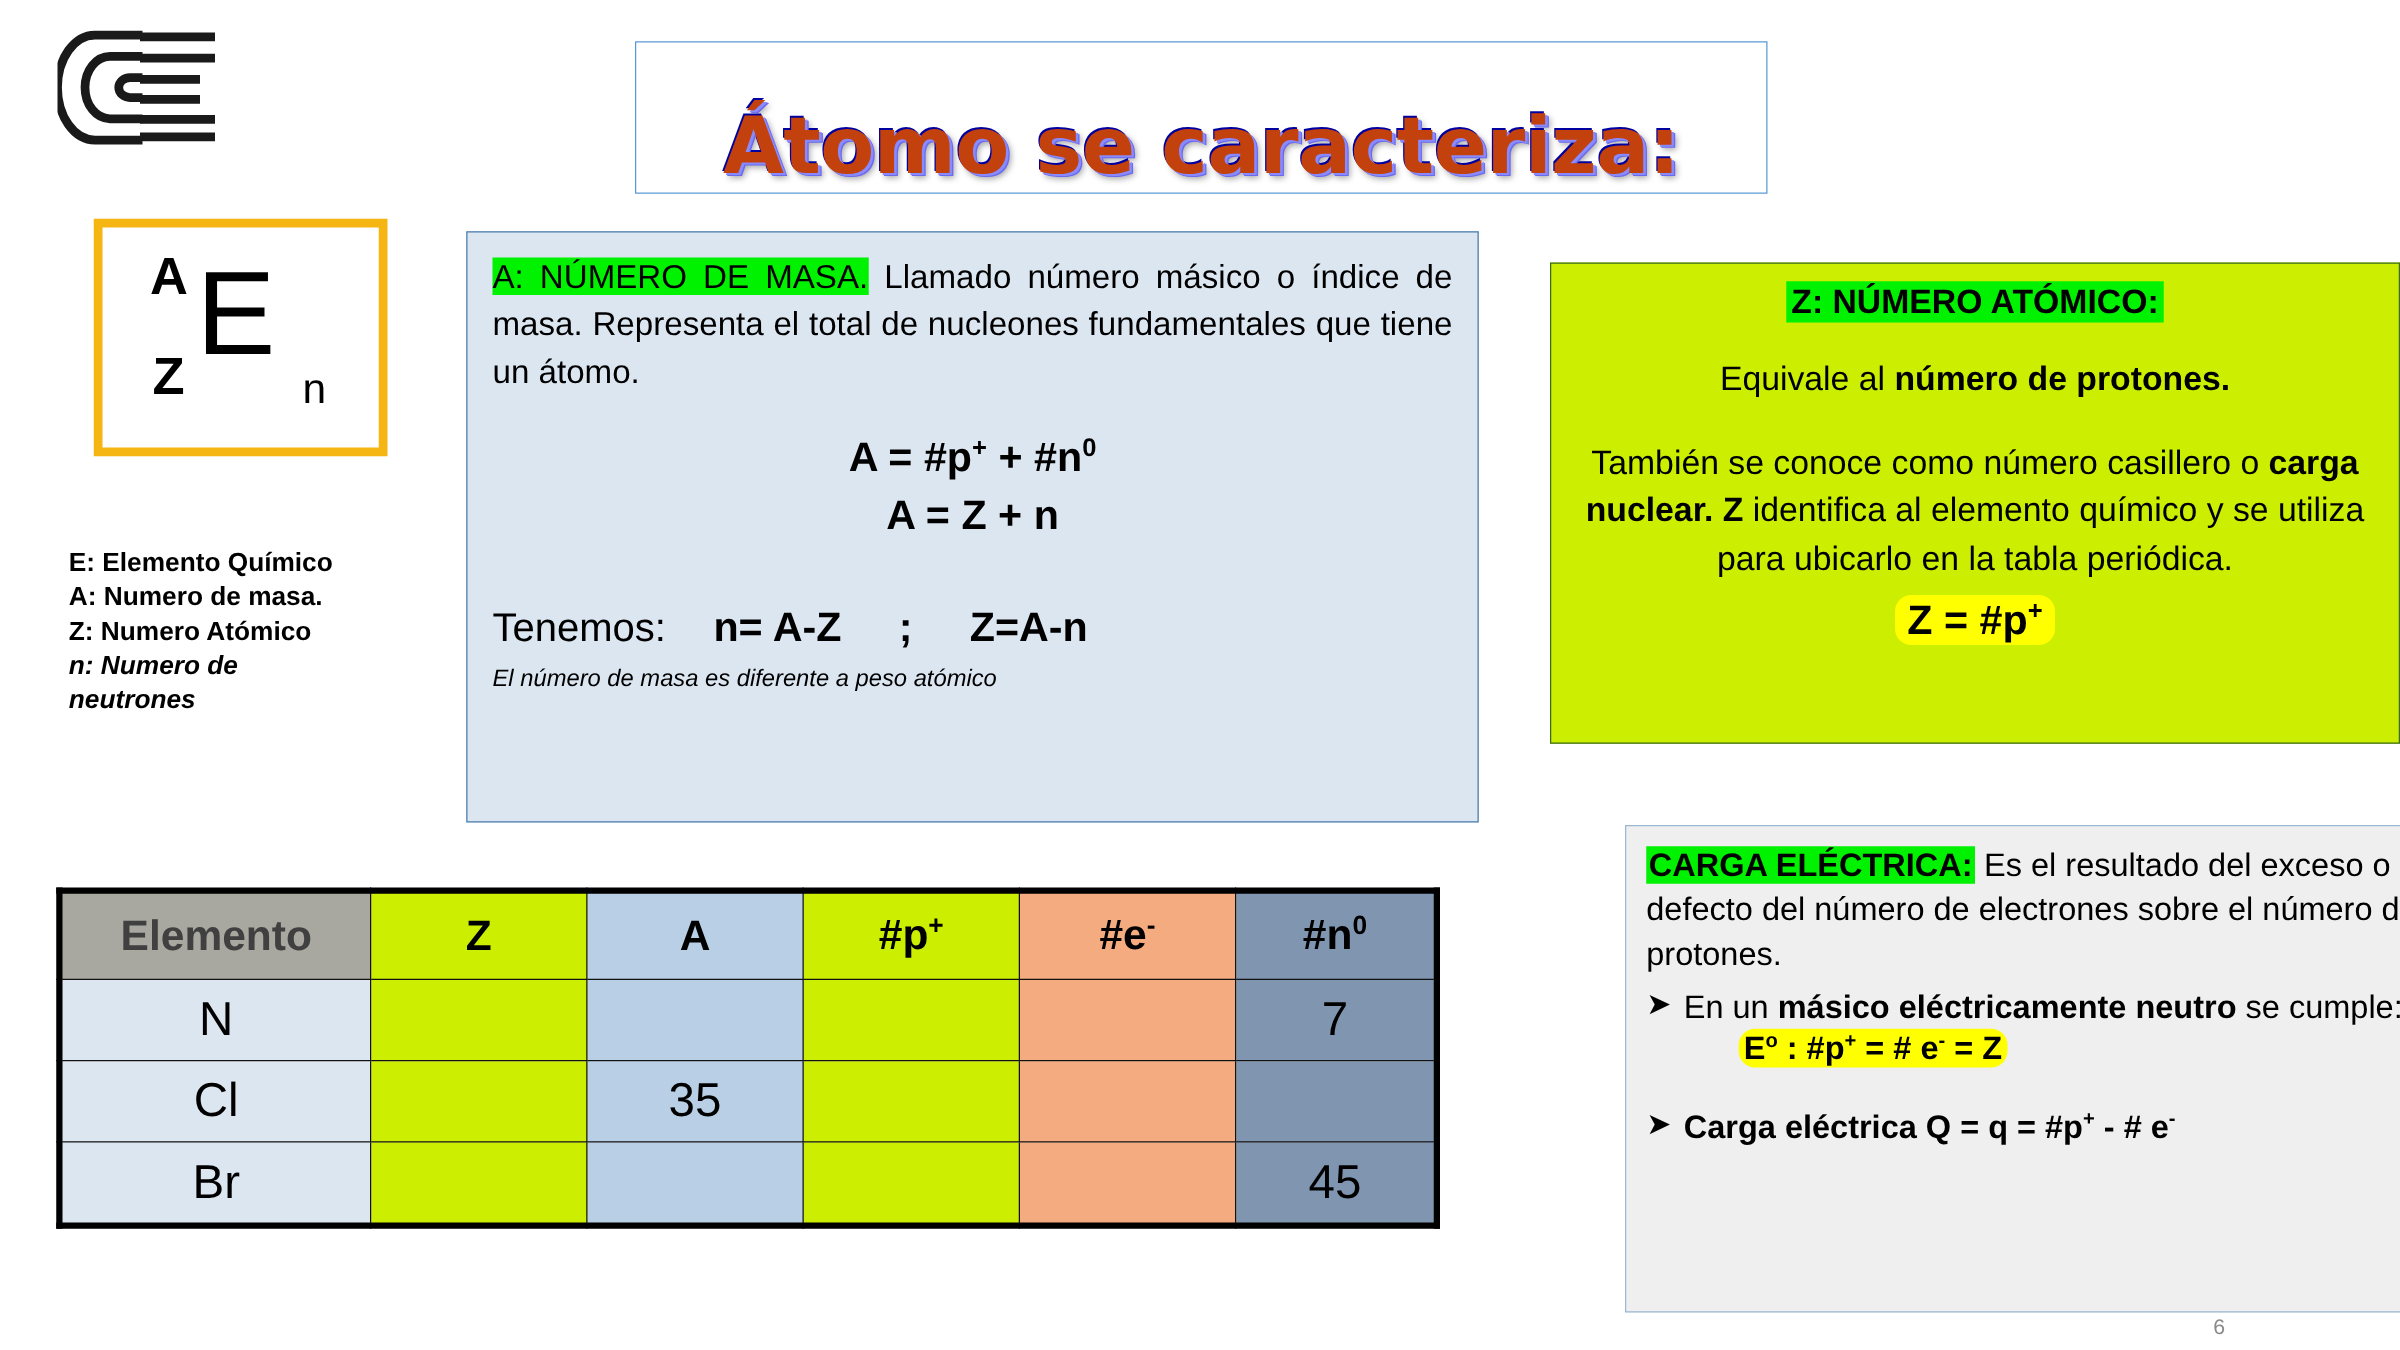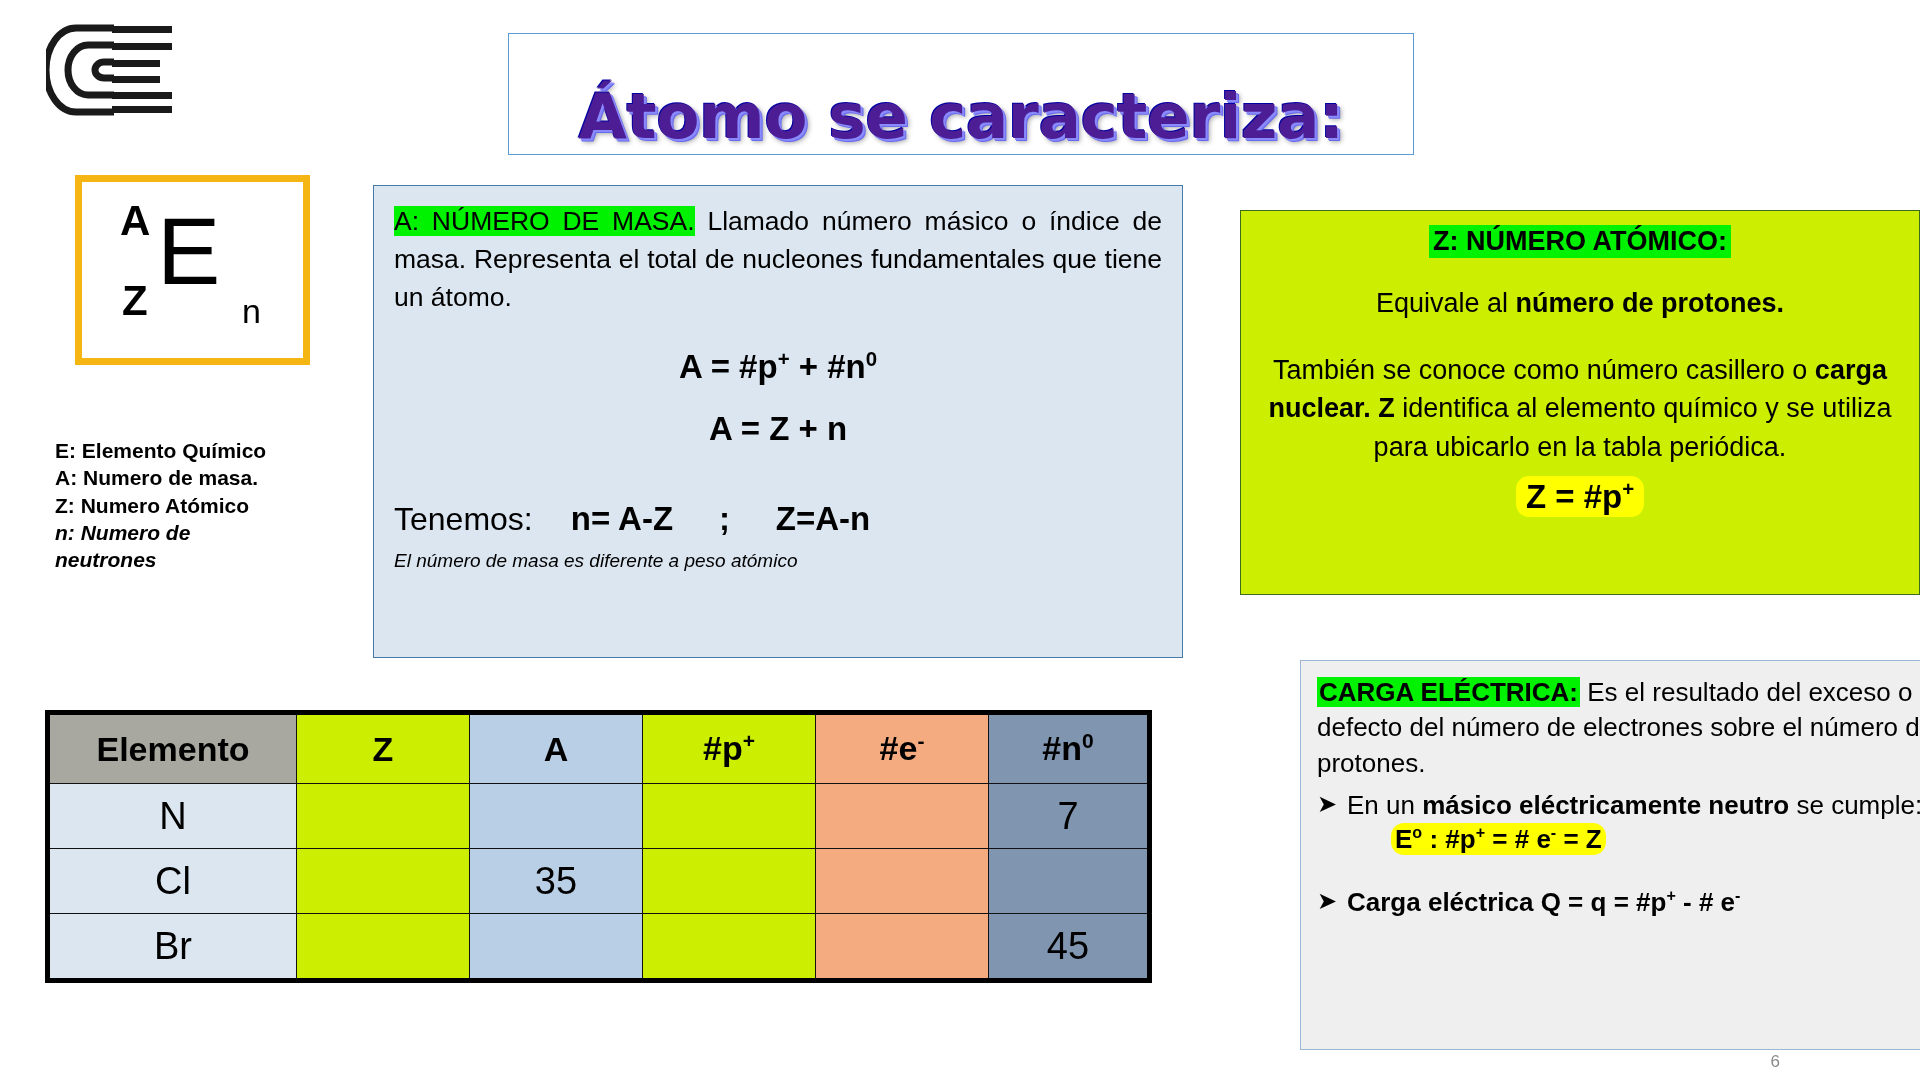--- a/index.html
+++ b/index.html
@@ -16,21 +16,21 @@
   
   #logo{position:absolute;left:46px;top:20px;width:140px;height:100px;}
 
   
   #title-box{
     position:absolute;left:508px;top:33px;width:904px;height:120px;
     border:1.5px solid #5b9bd5;background:#ffffff;
     display:flex;align-items:center;justify-content:center;
   }
   #title-text{
-    font-size:63px;font-weight:bold;color:#4c1d95;
+    font-size:63px;font-weight:bold;color:#c2410c;
     letter-spacing:-0.5px;
     text-shadow:
        2px 2px 0 #8a8aff,
        3px 3px 0 #6a6aee,
       -1px -1px 0 #0000a0,
        4px 4px 5px rgba(0,0,0,.35);
     white-space:nowrap;
     font-family:"DejaVu Sans","Liberation Sans",sans-serif;
     margin-top:45px;
   }
@@ -65,21 +65,21 @@
   #mass-para{
     font-size:26.5px;line-height:1.43;text-align:justify;
     font-family:"Liberation Sans",sans-serif;
   }
   #mass-para b{font-weight:normal;}
   .formula{
     font-size:33px;font-weight:bold;text-align:center;
     font-family:"Liberation Sans",sans-serif;
   }
   #f1{margin-top:30px;}
-  #f2{margin-top:24px;}
+  #f2{margin-top:8px;}
   #tenemos-row{
     margin-top:52px;display:flex;align-items:baseline;
   }
   #tenemos-lbl{font-size:32px;font-family:"Liberation Sans",sans-serif;}
   #tenemos-eq{
     font-size:33px;font-weight:bold;margin-left:38px;
     font-family:"Liberation Sans",sans-serif;white-space:pre;
   }
   #mass-note{
     margin-top:12px;font-size:19px;font-style:italic;
@@ -110,21 +110,21 @@
     background:#fff;
   }
   #elem-table td,#elem-table th{
     border:1.5px solid #111;
     text-align:center;vertical-align:middle;
     padding:0;
     font-family:"Liberation Sans",sans-serif;
   }
   #elem-table thead th{height:68px;font-size:34px;font-weight:bold;}
   #elem-table tbody td{height:64px;font-size:38px;font-weight:400;}
-  th.c-elem{background:#a8a8a0;color:#000000;font-weight:400;font-size:36px;width:246px;}
+  th.c-elem{background:#a8a8a0;color:#404040;font-weight:400;font-size:36px;width:246px;}
   .c-z{background:#ccee00;width:172px;}
   .c-a{background:#b8cfe5;width:172px;}
   .c-p{background:#ccee00;width:172px;}
   .c-e{background:#f4ab7f;width:172px;}
   .c-n{background:#8096b0;width:158px;}
   td.c-elem{background:#dce6f1;color:#000;}
 
   
   #carga-panel{
     position:absolute;left:1300px;top:660px;width:692px;height:390px;

